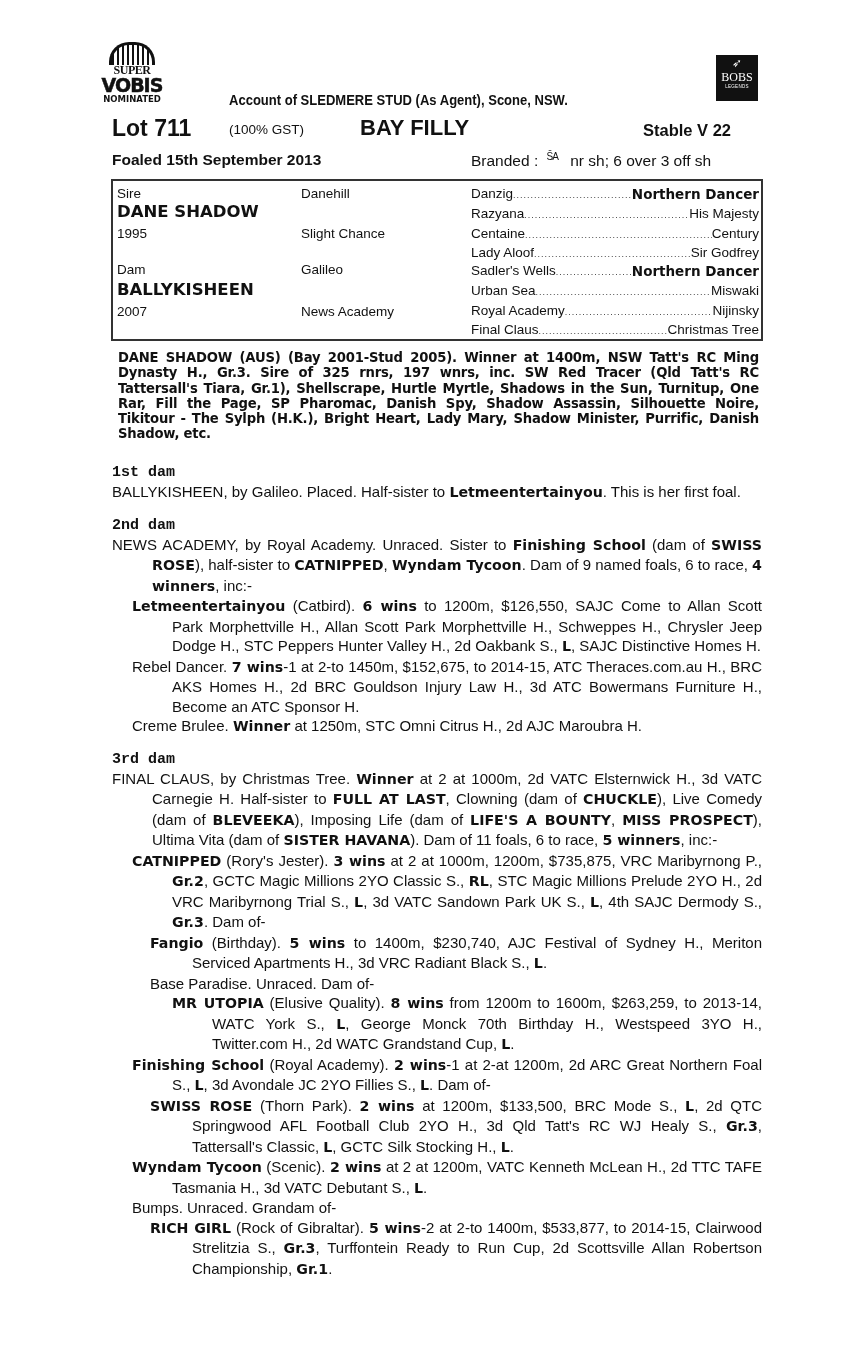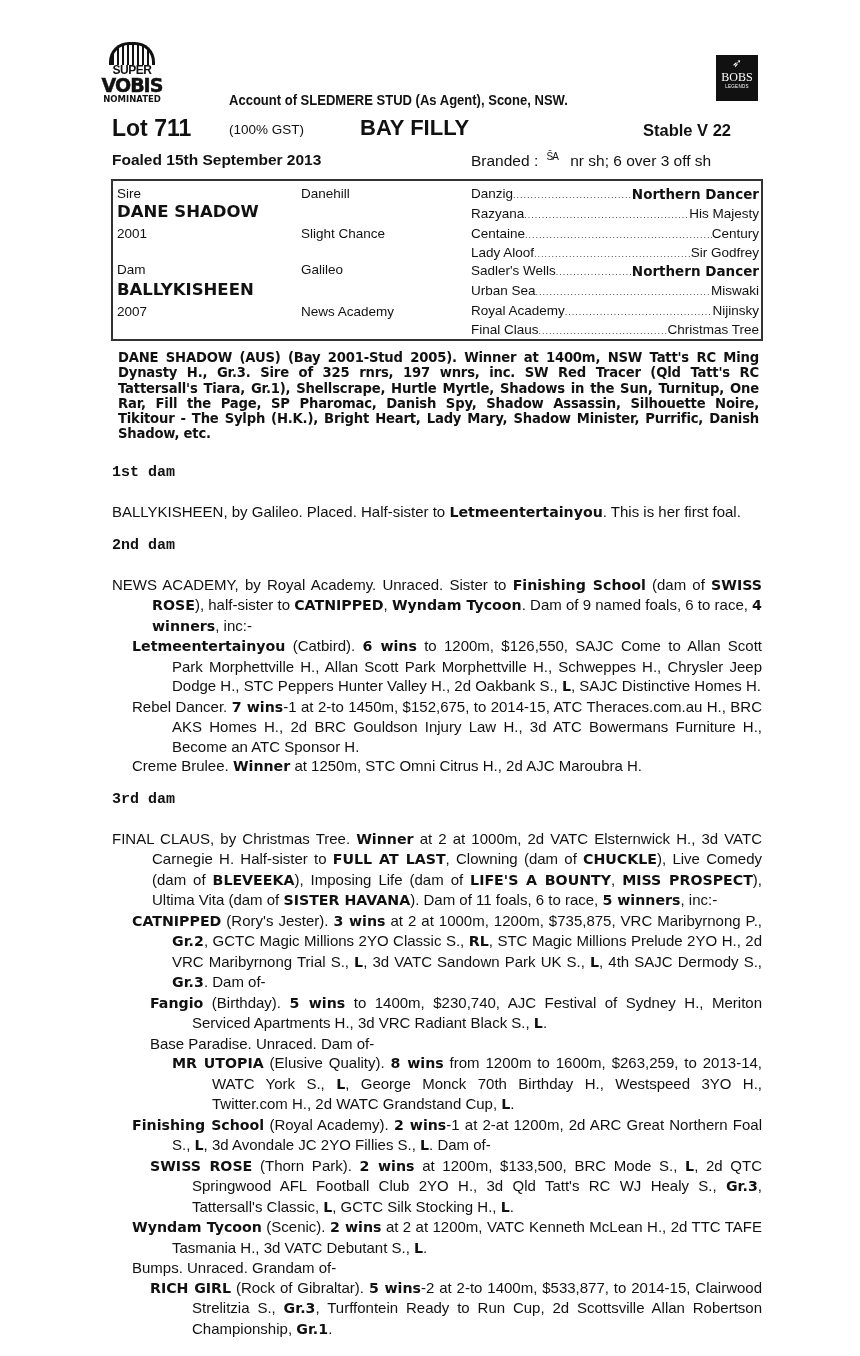--- a/index.html
+++ b/index.html
@@ -1,20 +1,20 @@
 <!DOCTYPE html>
 <html><head>
 <meta charset="utf-8">
 <style>
   html, body { margin:0; padding:0; background:#ffffff; }
   body { width:860px; height:1356px; position:relative; overflow:hidden; color:#111; font-family:"Liberation Sans", sans-serif; }
   .abs { position:absolute; }
   .logo-vobis { left:92px; top:42px; width:80px; height:66px; text-align:center; }
   .logo-vobis .sun { width:40px; height:20px; margin:0 auto; border:3px solid #111; border-bottom:none; border-radius:20px 20px 0 0; background:repeating-linear-gradient(90deg,#111 0 2px,#fff 2px 5px); }
-  .logo-vobis .super { font-family:Liberation Sans, sans-serif; font-weight:bold; font-size:12px; line-height:11px; letter-spacing:-0.5px; }
+  .logo-vobis .super { font-family:Liberation Serif, serif; font-weight:bold; font-size:12px; line-height:11px; letter-spacing:-0.5px; }
   .logo-vobis .vobis { font-family:"DejaVu Sans", sans-serif; font-weight:bold; font-size:19px; line-height:18px; letter-spacing:-1px; -webkit-text-stroke:0.5px #111; }
   .logo-vobis .nom { font-family:"DejaVu Sans", sans-serif; font-weight:bold; font-size:8.5px; line-height:10px; letter-spacing:0; }
   .logo-bobs { left:716px; top:55px; width:42px; height:46px; background:#111; color:#fff; text-align:center; }
   .logo-bobs .bird { font-size:12px; line-height:16px; }
   .logo-bobs .name { font-family:"Liberation Serif", serif; font-size:12px; line-height:12px; }
   .logo-bobs .sub { font-size:4.5px; line-height:8px; letter-spacing:0.3px; }
   .account { left:229px; top:91px; font-family:"Liberation Sans", sans-serif; font-weight:bold; font-size:15.5px; transform:scaleX(0.84); transform-origin:left; white-space:nowrap; }
   .lot { left:112px; top:115px; font-weight:bold; font-size:23px; white-space:nowrap; }
   .gst { left:229px; top:122px; font-size:13.5px; white-space:nowrap; }
   .bay { left:360px; top:115px; font-weight:bold; font-size:22px; white-space:nowrap; }
@@ -27,21 +27,21 @@
   .ped .big { font-weight:bold; font-size:16.5px; font-family:"DejaVu Sans", sans-serif; }
   .gp { position:absolute; left:358px; width:288px; display:flex; font-size:13.5px; line-height:18px; white-space:nowrap; }
   .gp .dots { flex:1; overflow:hidden; }
   .gp .dots::after { content:"....................................................................................................................................."; letter-spacing:1px; color:#333; font-size:9px; }
   .gp .bold { font-weight:bold; font-family:"DejaVu Sans", sans-serif; font-size:13.5px; }
   .sirepara { left:118px; top:350px; width:641px; font-family:"DejaVu Sans", sans-serif; font-weight:bold; font-size:13.2px; line-height:15.3px; text-align:justify; letter-spacing:-0.2px; }
   .body { left:112px; top:464px; width:650px; font-size:15px; line-height:19.5px; }
   .h { font-family:Liberation Mono, monospace; font-weight:bold; font-size:15px; line-height:18px; margin-top:14px; }
   .h:first-child { margin-top:0; }
   .p { text-align:justify; }
-  .l0 { padding-left:40px; text-indent:-40px;margin-top:20px; }
+  .l0 { padding-left:40px; text-indent:-40px; }
   .l1 { padding-left:60px; text-indent:-40px; }
   .l2 { padding-left:80px; text-indent:-42px; }
   .l3 { padding-left:100px; text-indent:-40px; }
   b, .b { font-family:"DejaVu Sans", sans-serif; font-weight:bold; font-size:14.2px; }
 </style>
 </head>
 <body>
 
 <div class="abs logo-vobis">
   <div class="sun"></div>
@@ -63,21 +63,21 @@
 <div class="abs foaled">Foaled 15th September 2013</div>
 <div class="abs branded">
   <span>Branded :</span>
   <span class="brandmark">S̄A</span>
   <span>nr sh; 6 over 3 off sh</span>
 </div>
 
 <div class="abs ped">
   <div class="c" style="left:4px;top:4px;">Sire</div>
   <div class="c big" style="left:4px;top:22px;">DANE SHADOW</div>
-  <div class="c" style="left:4px;top:44px;">2001</div>
+  <div class="c" style="left:4px;top:44px;">1995</div>
   <div class="c" style="left:4px;top:80px;">Dam</div>
   <div class="c big" style="left:4px;top:100px;">BALLYKISHEEN</div>
   <div class="c" style="left:4px;top:122px;">2007</div>
 
   <div class="c" style="left:188px;top:4px;">Danehill</div>
   <div class="c" style="left:188px;top:44px;">Slight Chance</div>
   <div class="c" style="left:188px;top:80px;">Galileo</div>
   <div class="c" style="left:188px;top:122px;">News Academy</div>
 
   <div class="gp" style="top:4px;">

